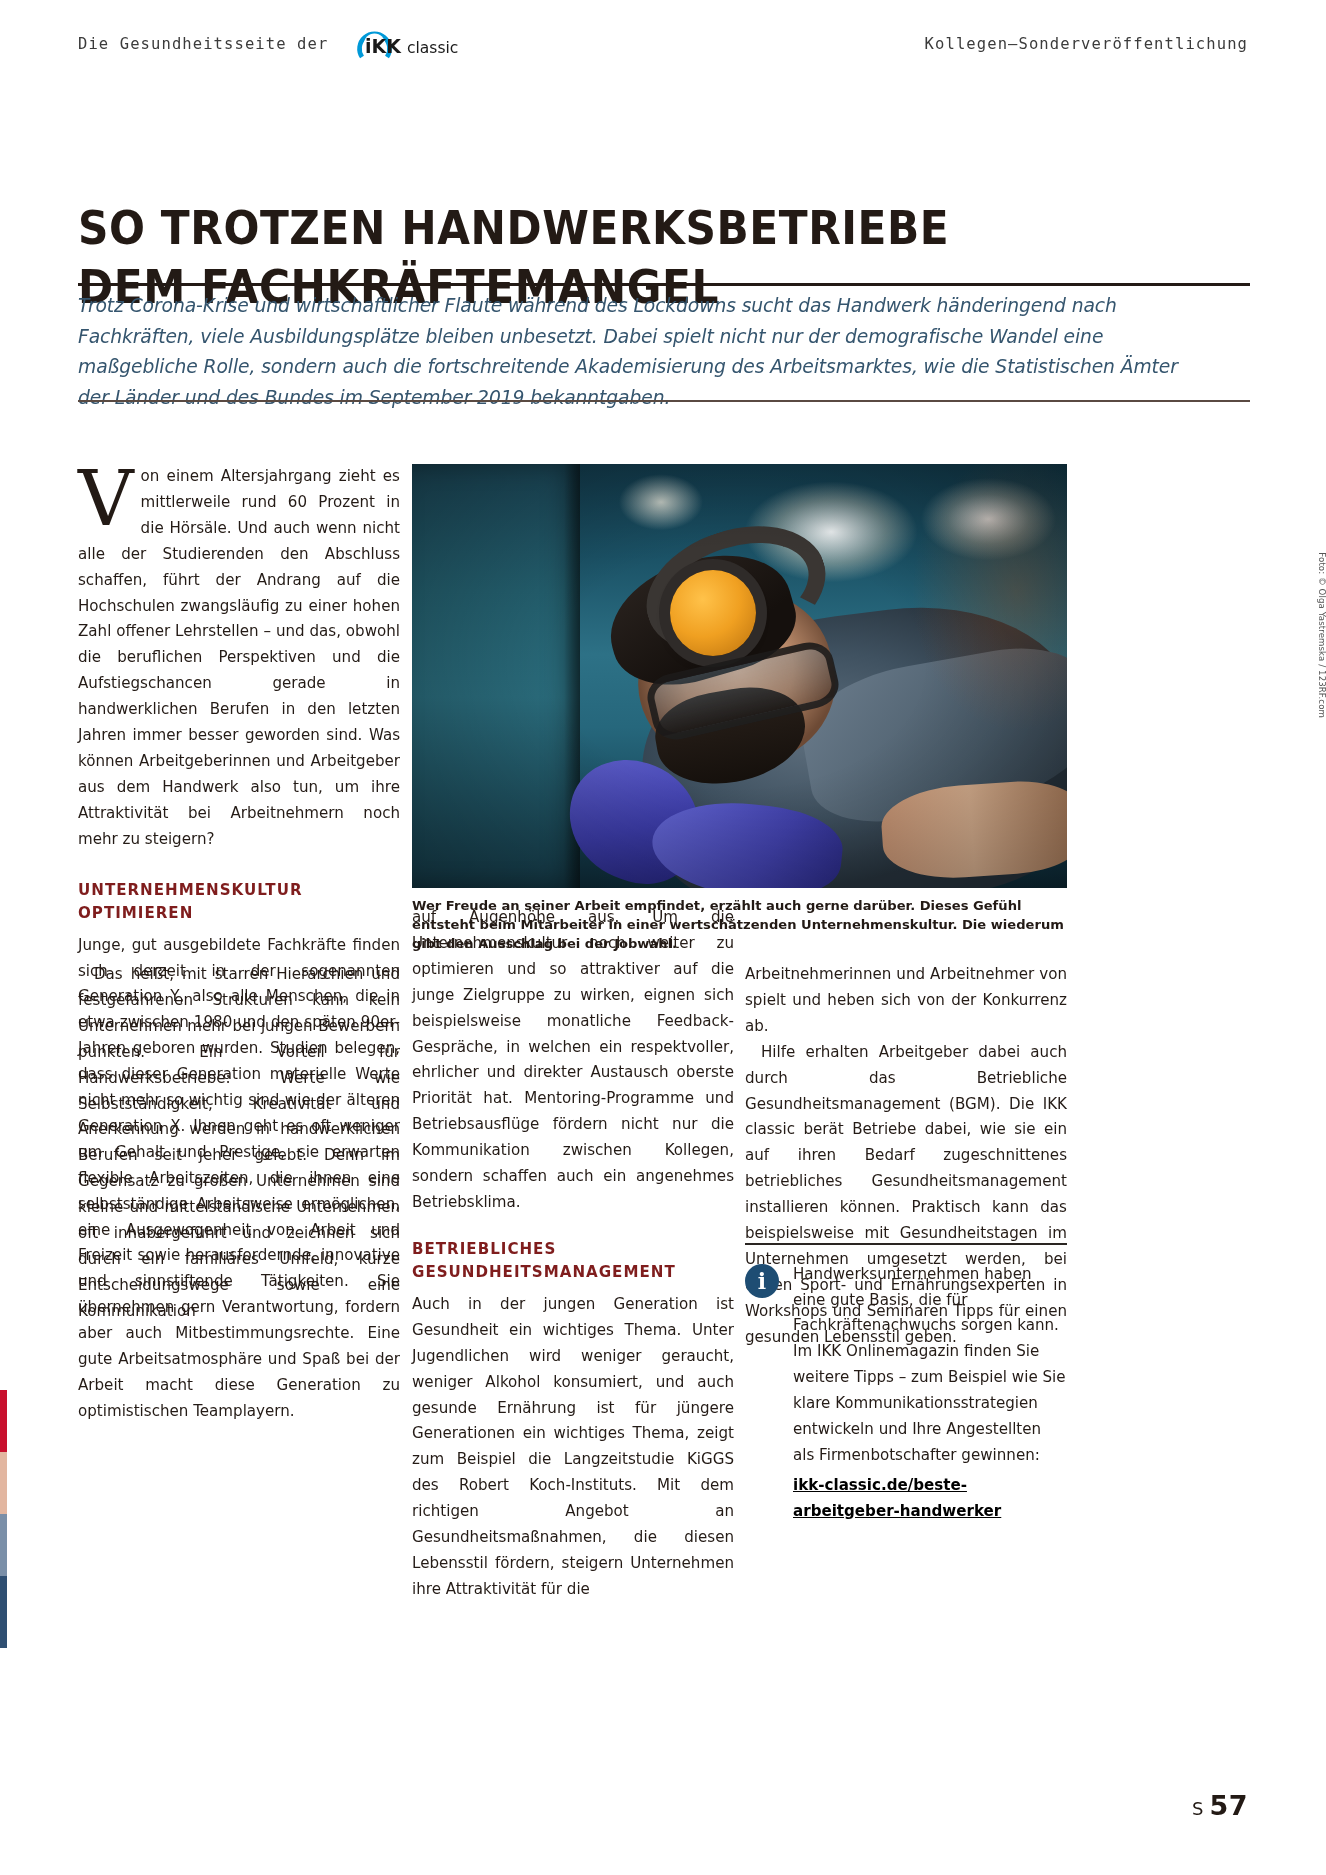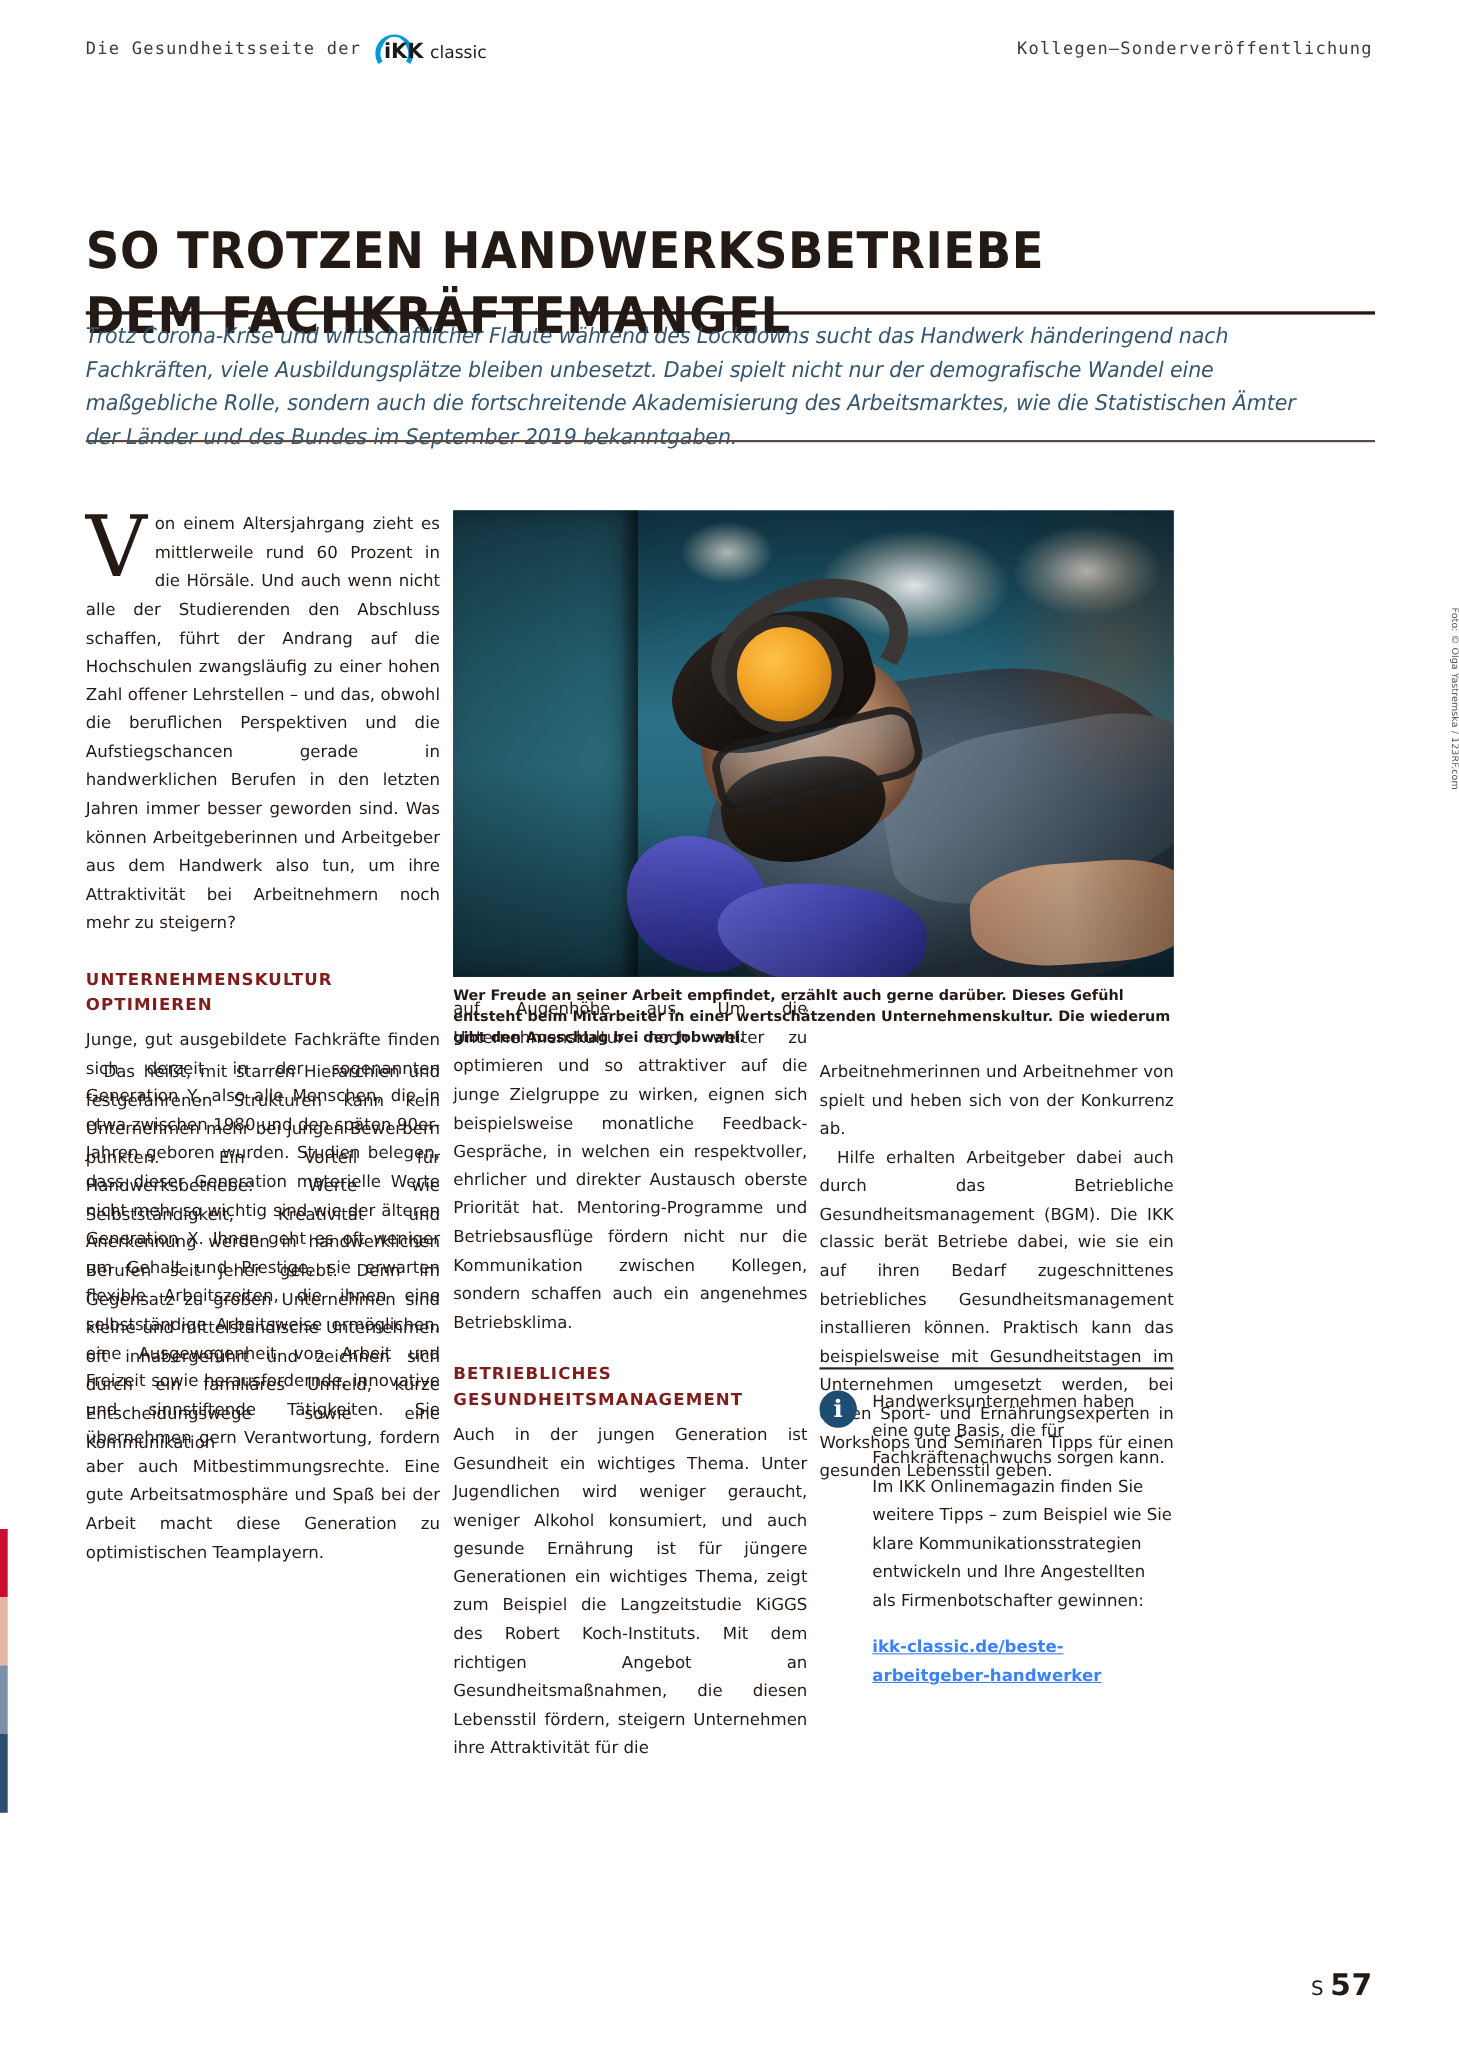--- a/index.html
+++ b/index.html
@@ -46,21 +46,21 @@
     top: 24px;
     width: 1170px;
     height: 40px;
     display: flex;
     align-items: center;
     justify-content: space-between;
   }
   .mast-left {
     display: flex;
     align-items: center;
-    gap: 12px;
+    gap: 28px;
   }
   .mast-left-text {
     font-family: "DejaVu Sans Mono", monospace;
     font-size: 15.5px;
     letter-spacing: 1.1px;
     color: #3b3b3b;
     white-space: nowrap;
   }
   .mast-right {
     font-family: "DejaVu Sans Mono", monospace;
@@ -371,22 +371,22 @@
   }
   .info-text {
     font-family: "DejaVu Sans", sans-serif;
     font-size: 15.1px;
     line-height: 25.9px;
     color: #241b16;
   }
   .info-link {
     display: block;
     font-weight: bold;
-    color: #3b82f6;
-    margin-top: 16px;
+    color: #000000;
+    margin-top: 4px;
   }
 
   
   .folio {
     position: absolute;
     right: 78px;
     top: 1790px;
     font-family: "DejaVu Sans", sans-serif;
     color: #231a15;
     white-space: nowrap;

